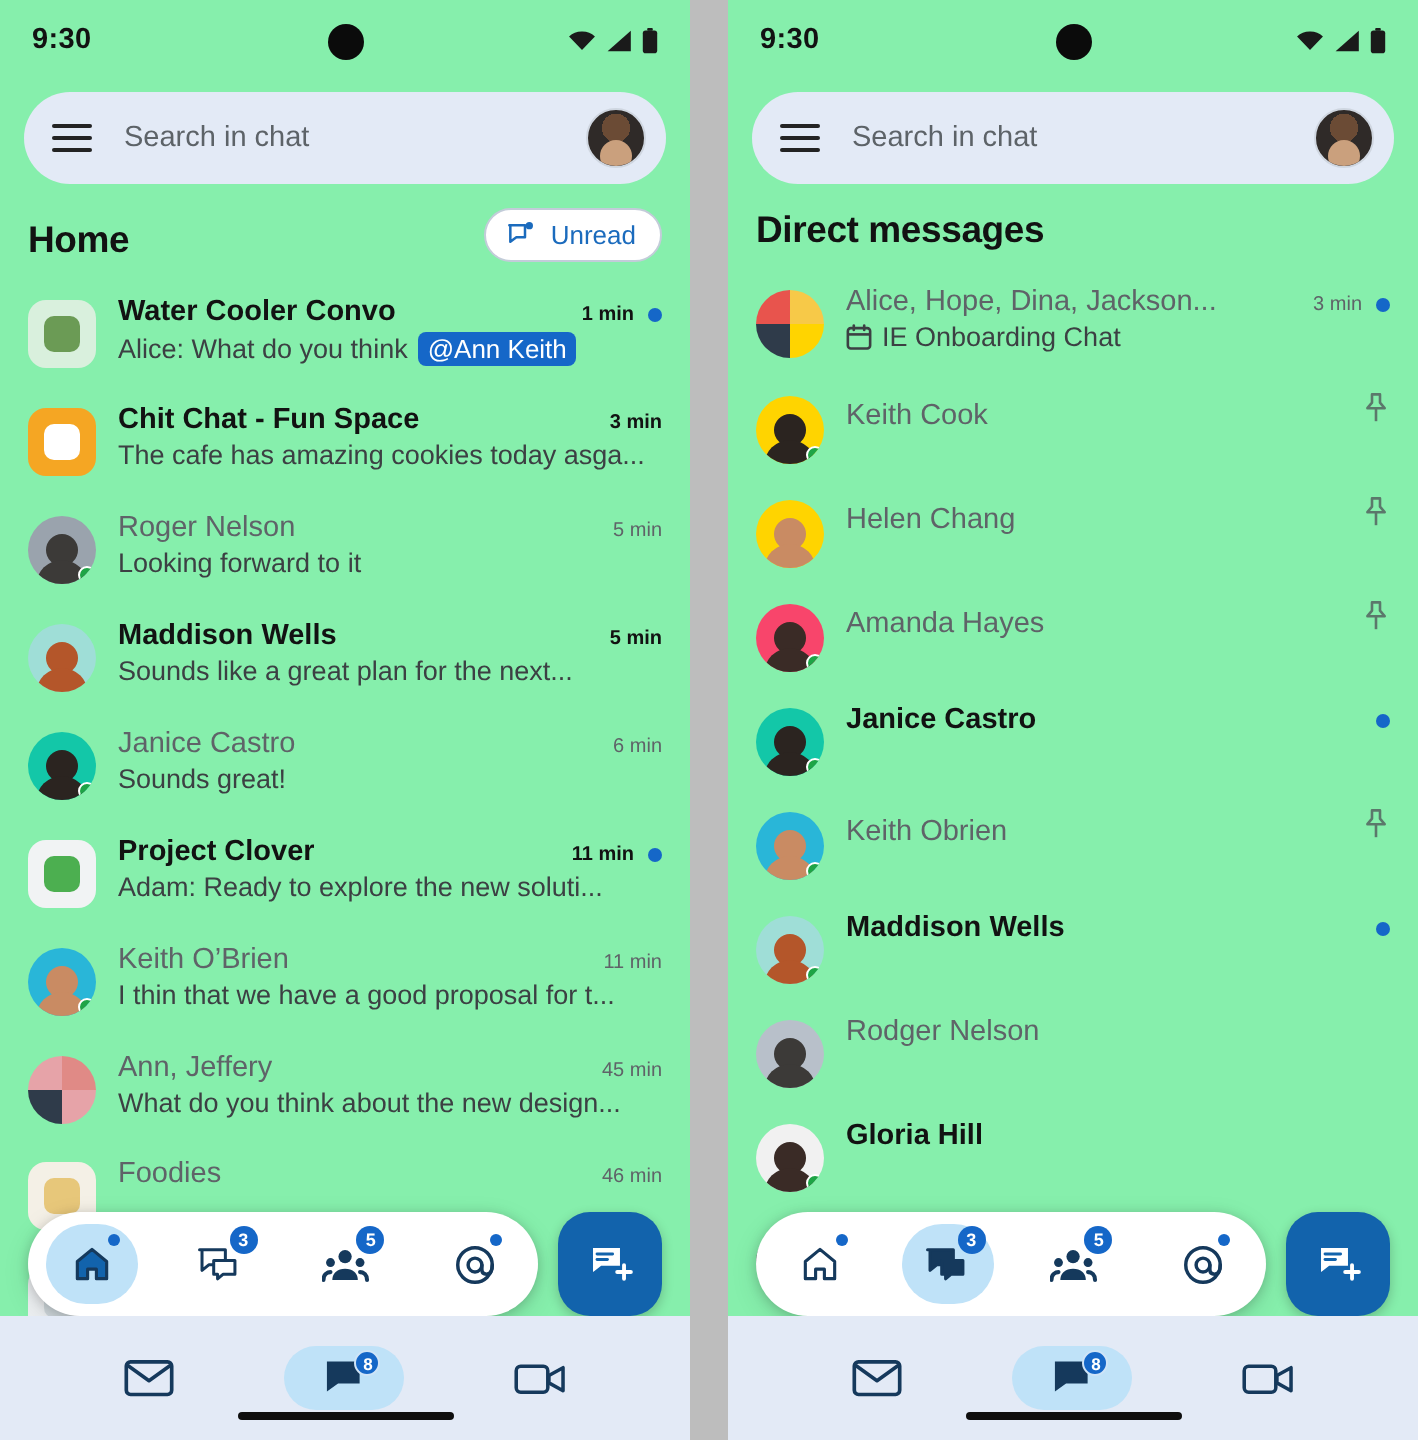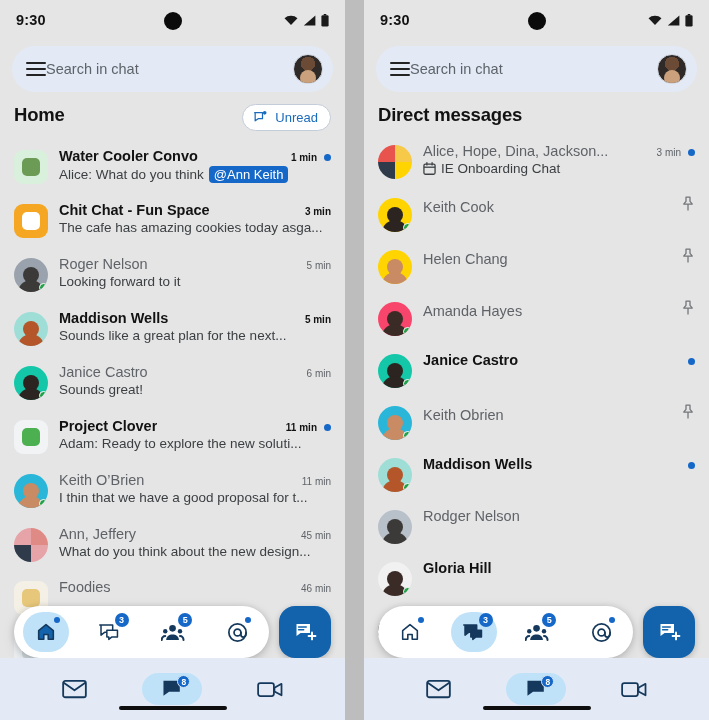--- a/index.html
+++ b/index.html
@@ -8,21 +8,21 @@
     background: #bdbdbd;
     font-family: "Liberation Sans", sans-serif;
     overflow: hidden;
   }
   .stage { position: relative; width: 709px; height: 720px; display: flex; }
   .gap { width: 19px; height: 100%; background: #bdbdbd; flex: 0 0 19px; }
 
   .phone {
     position: relative;
     width: 345px; height: 720px;
-    background: #e5e5e5;
+    background: #86efac;
     overflow: hidden;
     flex: 0 0 345px;
   }
 
   
   .statusbar {
     height: 40px; display: flex; align-items: center;
     padding: 0 16px; position: relative;
   }
   .status-time { font-size: 14.5px; font-weight: 600; color: #121212; letter-spacing: .2px; }
@@ -36,35 +36,35 @@
   .ic-bat { width: 8px; height: 13px; }
 
   
   .searchbar {
     margin: 6px 12px 0 12px; height: 46px;
     background: #e3eaf6; border-radius: 24px;
     display: flex; align-items: center; padding: 0 10px 0 14px;
   }
   .hamburger { width: 20px; display: flex; flex-direction: column; gap: 3.5px; cursor: pointer; }
   .hamburger i { display: block; height: 2.2px; background: #232323; border-radius: 2px; }
-  .search-text { font-size: 14.5px; color: #5d6368; flex: 1; }
+  .search-text { margin-left: 16px; font-size: 14.5px; color: #5d6368; flex: 1; }
   .avatar-top {
     width: 30px; height: 30px; border-radius: 50%;
     background: radial-gradient(circle at 50% 32%, #6b4b35 0 30%, #2f2a28 30% 100%);
     border: 1.5px solid #cfd6e0; overflow: hidden; position: relative;
   }
   .avatar-top::after {
     content: ""; position: absolute; left: 50%; top: 52%;
     transform: translateX(-50%); width: 16px; height: 16px;
     border-radius: 50%; background: #caa07d;
   }
 
   
   .title-row {
-    display: flex; align-items: flex-start; justify-content: space-between;
+    display: flex; align-items: flex-end; justify-content: space-between;
     padding: 12px 14px 8px 14px;
   }
   .page-title { font-size: 18.5px; font-weight: 700; color: #121212; letter-spacing: -.2px; }
   .unread-chip {
     display: flex; align-items: center; gap: 7px;
     border: 1.4px solid #c3ccd9; border-radius: 18px;
     padding: 5px 12px 5px 10px; cursor: pointer; background: #fff;
   }
   .unread-chip span { font-size: 13px; color: #1b6bbd; font-weight: 500; }
 

